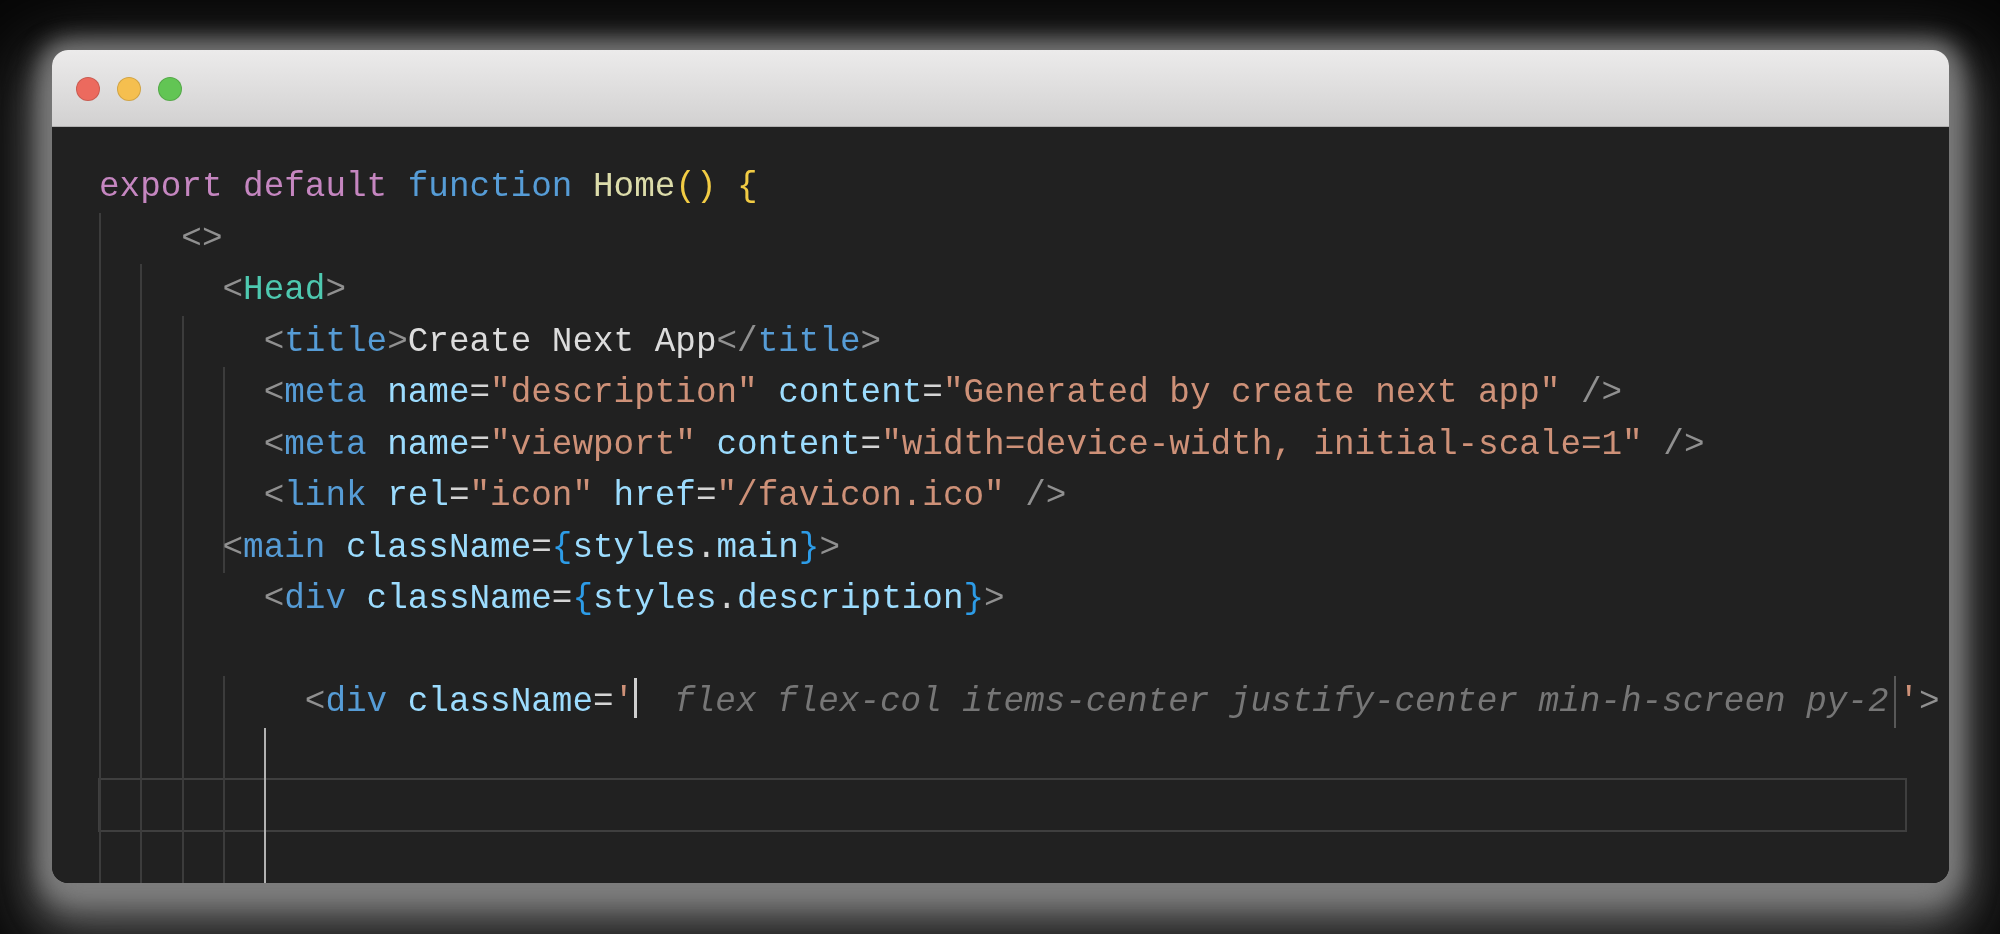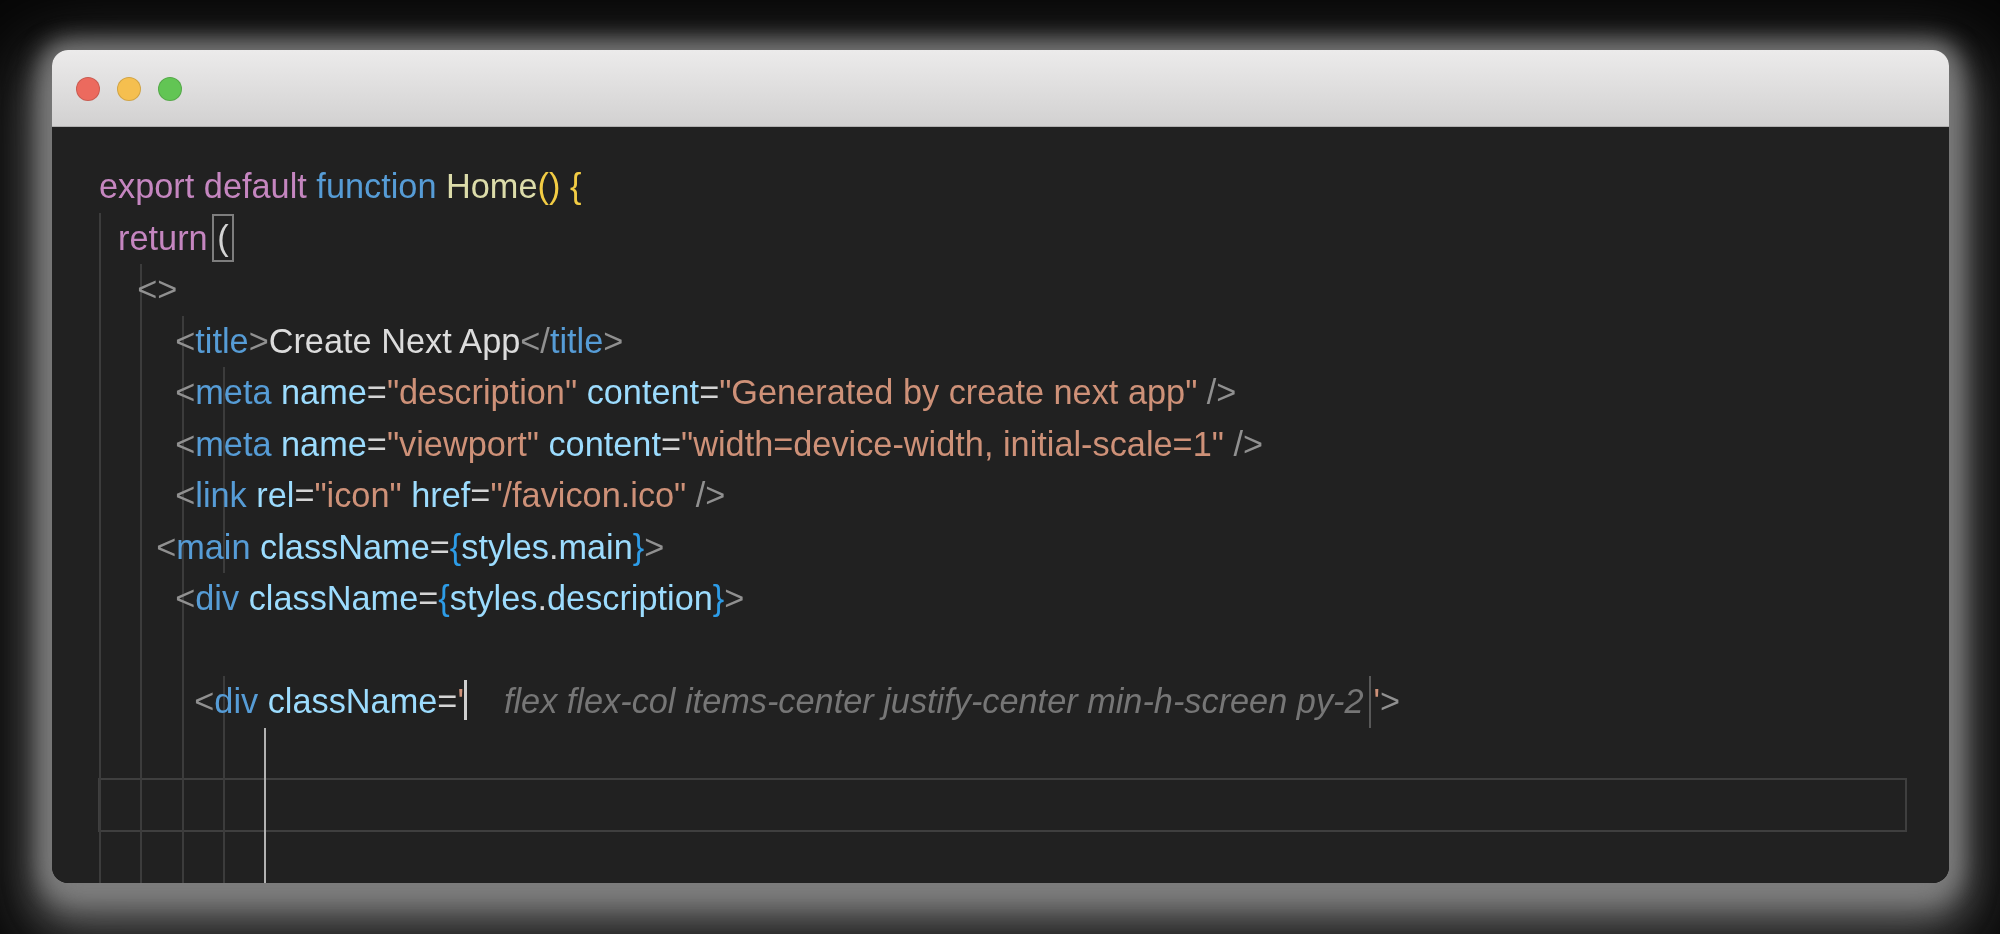--- a/index.html
+++ b/index.html
@@ -1,17 +1,17 @@
 <!DOCTYPE html>
 <html style="--bg: #070707; --ed-bg: #212121; --tb1: #ECEBEB; --tb2: #D2D1D1; --guide: #3C3C3C; --guide-active: #B2B2B2; --clborder: #3F3F3F; --cursor: #CFCFCF; --kw: #C586C0; --fnkw: #569CD6; --fname: #DCDCAA; --gold: #F2CC44; --punc: #909090; --tag: #569CD6; --comp: #4EC9B0; --attr: #9CDCFE; --str: #CE9178; --jsxtext: #DCDCDC; --brace: #2D9CE7; --ghost: #767676;"><head>
 <meta charset="utf-8">
 <style>
   html,body{margin:0;padding:0;background:#070707;}
   .stage{position:relative;width:2000px;height:934px;background:var(--bg,#070707);overflow:hidden;
-         font-family:Liberation Sans, sans-serif;}
+         font-family:Liberation Mono, monospace;}
   .window{position:absolute;left:52px;top:50px;width:1897px;height:833px;border-radius:16px;overflow:hidden;
           box-shadow:0 0 22px 10px rgba(125,125,125,.85),
                      0 18px 34px 10px rgba(135,135,135,.9),
                      0 30px 70px 30px rgba(105,105,105,.6);}
   .titlebar{position:relative;height:76px;background:linear-gradient(var(--tb1,#ECEBEB),var(--tb2,#D2D1D1));
             border-bottom:1px solid rgba(0,0,0,.25);}
   .lights{position:absolute;left:24px;top:27px;display:flex;gap:17px;}
   .light{width:24px;height:24px;border-radius:50%;border:1px solid rgba(0,0,0,.14);box-sizing:border-box;}
   .editor{position:relative;height:756px;background:var(--ed-bg,#212121);}
   .guide{position:absolute;width:2px;background:var(--guide,#3C3C3C);z-index:2;}
@@ -55,22 +55,22 @@
       <div id="guides">
           <div class="guide" style="left: 47px; top: 85.5px; height: 670.5px;"></div>
           <div class="guide" style="left: 88.3px; top: 137px; height: 619px;"></div>
           <div class="guide" style="left: 129.6px; top: 188.5px; height: 567.5px;"></div>
           <div class="guide" style="left: 170.9px; top: 240px; height: 206px;"></div>
           <div class="guide" style="left: 170.9px; top: 549px; height: 207px;"></div>
           <div class="guide active" style="left: 212.2px; top: 600.5px; height: 155.5px;"></div>
         </div>
       <div class="code" id="code">
           <div class="line"><span class="tk plain"></span><span class="tk kw">export default</span><span class="tk plain"> </span><span class="tk fnkw">function</span><span class="tk plain"> </span><span class="tk fname">Home</span><span class="tk gold">()</span><span class="tk plain"> </span><span class="tk gold">{</span></div>
-          <div class="line"><span class="tk plain">  </span><span class="tk kw">return</span><span class="tk plain"> </span><span class="tk pmatch">(</span></div>
           <div class="line"><span class="tk plain">    </span><span class="tk punc">&lt;&gt;</span></div>
+          <div class="line"><span class="tk plain">      </span><span class="tk punc">&lt;</span><span class="tk comp">Head</span><span class="tk punc">&gt;</span></div>
           <div class="line"><span class="tk plain">        </span><span class="tk punc">&lt;</span><span class="tk tag">title</span><span class="tk punc">&gt;</span><span class="tk jsxtext">Create Next App</span><span class="tk punc">&lt;/</span><span class="tk tag">title</span><span class="tk punc">&gt;</span></div>
           <div class="line"><span class="tk plain">        </span><span class="tk punc">&lt;</span><span class="tk tag">meta</span><span class="tk plain"> </span><span class="tk attr">name</span><span class="tk eq">=</span><span class="tk str">"description"</span><span class="tk plain"> </span><span class="tk attr">content</span><span class="tk eq">=</span><span class="tk str">"Generated by create next app"</span><span class="tk plain"> </span><span class="tk punc">/&gt;</span></div>
           <div class="line"><span class="tk plain">        </span><span class="tk punc">&lt;</span><span class="tk tag">meta</span><span class="tk plain"> </span><span class="tk attr">name</span><span class="tk eq">=</span><span class="tk str">"viewport"</span><span class="tk plain"> </span><span class="tk attr">content</span><span class="tk eq">=</span><span class="tk str">"width=device-width, initial-scale=1"</span><span class="tk plain"> </span><span class="tk punc">/&gt;</span></div>
           <div class="line"><span class="tk plain">        </span><span class="tk punc">&lt;</span><span class="tk tag">link</span><span class="tk plain"> </span><span class="tk attr">rel</span><span class="tk eq">=</span><span class="tk str">"icon"</span><span class="tk plain"> </span><span class="tk attr">href</span><span class="tk eq">=</span><span class="tk str">"/favicon.ico"</span><span class="tk plain"> </span><span class="tk punc">/&gt;</span></div>
           <div class="line"><span class="tk plain">      </span><span class="tk punc">&lt;</span><span class="tk tag">main</span><span class="tk plain"> </span><span class="tk attr">className</span><span class="tk eq">=</span><span class="tk brace">{</span><span class="tk attr">styles</span><span class="tk dot">.</span><span class="tk attr">main</span><span class="tk brace">}</span><span class="tk punc">&gt;</span></div>
           <div class="line"><span class="tk plain">        </span><span class="tk punc">&lt;</span><span class="tk tag">div</span><span class="tk plain"> </span><span class="tk attr">className</span><span class="tk eq">=</span><span class="tk brace">{</span><span class="tk attr">styles</span><span class="tk dot">.</span><span class="tk attr">description</span><span class="tk brace">}</span><span class="tk punc">&gt;</span></div>
           <div class="line"><span class="tk plain"></span></div>
           <div class="line current"><span class="tk plain">          </span><span class="tk punc">&lt;</span><span class="tk tag">div</span><span class="tk plain"> </span><span class="tk attr">className</span><span class="tk eq">=</span><span class="tk str">'</span><span class="tk cursor"></span><span class="tk ghost">flex flex-col items-center justify-center min-h-screen py-2</span><span class="tk vbar"></span><span class="tk str">'</span><span class="tk punc">&gt;</span></div>
         </div>
     </div>

